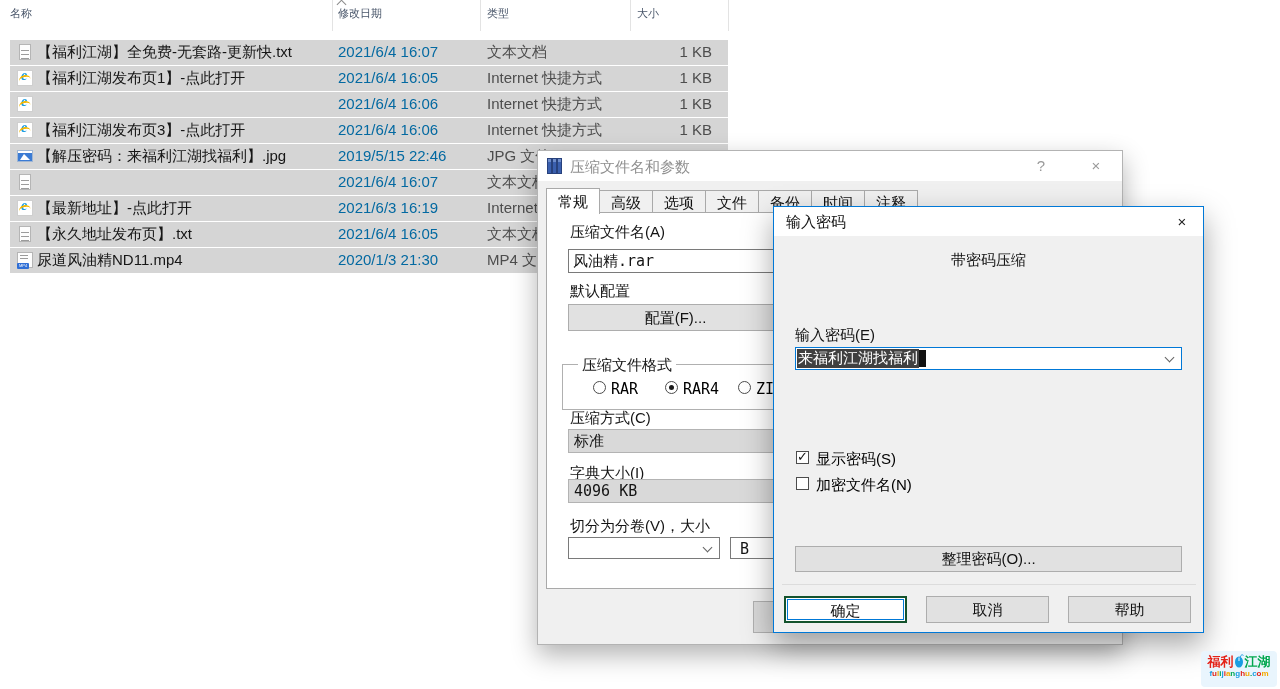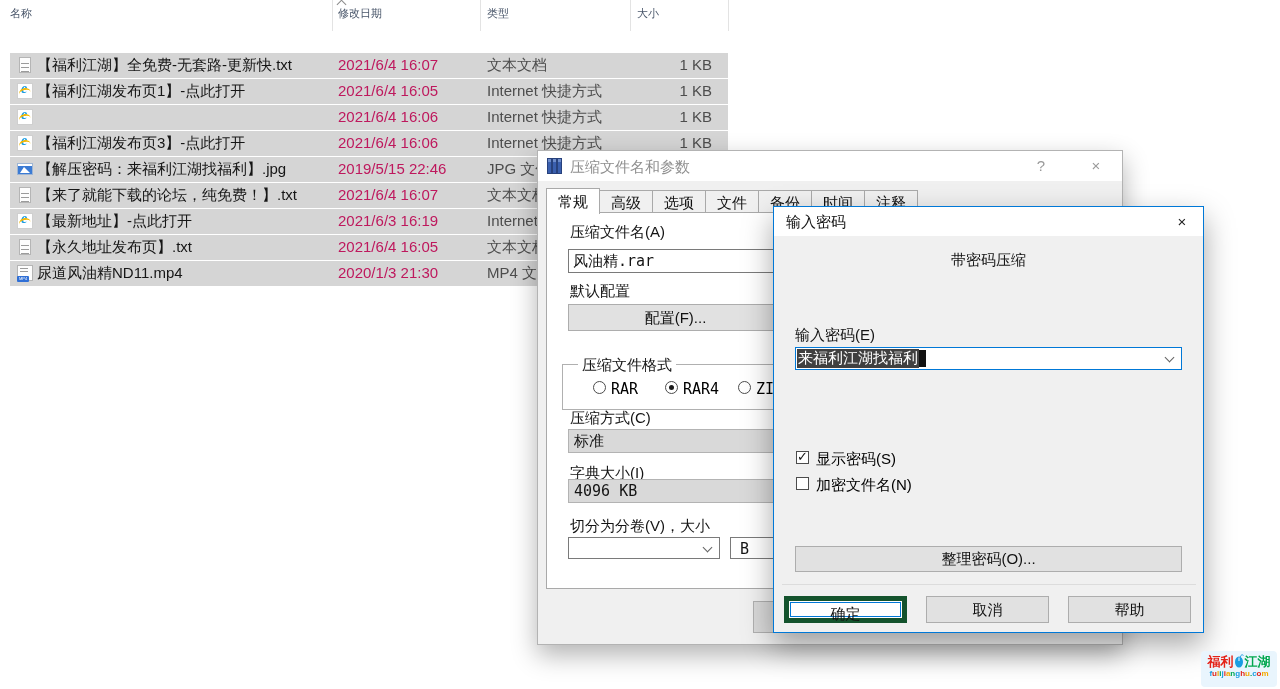--- a/index.html
+++ b/index.html
@@ -7,24 +7,24 @@
               font-family:"Liberation Sans", sans-serif; }
   #stage { position:relative; width:1280px; height:689px; }
 
   
   #explorer { position:absolute; left:0; top:0; width:740px; height:290px; }
   .col-sep { position:absolute; top:0; width:1px; height:31px; background:#e3e3e3; }
   .hdr-label { position:absolute; top:6px; font-size:11px; color:#49566a; white-space:nowrap; }
   .sort-caret { position:absolute; top:1px; width:7px; height:7px;
     border-left:1.5px solid #8a8a8a; border-top:1.5px solid #8a8a8a;
     transform:rotate(45deg); }
-  #rows { position:absolute; left:10px; top:53px; width:718px; }
+  #rows { position:absolute; left:10px; top:40px; width:718px; }
   .frow { position:relative; height:25px; margin-bottom:1px; background:#d5d5d5; }
   .fname { position:absolute; left:27px; top:3px; font-size:15px; color:#161616; white-space:nowrap; }
-  .fdate { position:absolute; left:328px; top:3px; font-size:15px; color:#be185d; white-space:nowrap; }
+  .fdate { position:absolute; left:328px; top:3px; font-size:15px; color:#0369a1; white-space:nowrap; }
   .ftype { position:absolute; left:477px; top:3px; font-size:15px; color:#4d4d4d; white-space:nowrap; }
   .fsize { position:absolute; left:560px; top:3px; width:142px; text-align:right; font-size:15px; color:#4d4d4d; }
   .ficon { position:absolute; left:7px; top:4px; width:16px; height:16px; }
   
   .ic-text { left:9px; width:12px; height:16px; background:#fdfdfd; border:1px solid #b5b5b5;
     background-image:repeating-linear-gradient(#fdfdfd 0 2px, #fdfdfd 2px 3px, #9b9b9b 3px 4px);
     background-size:8px 100%; background-position:1px 2px; background-repeat:no-repeat; }
   .ic-ie { background:#fff; border:1px solid #cfcfcf; }
   .ic-ie::before { content:"e"; position:absolute; left:3px; top:-3px; font:bold italic 14px "Liberation Serif",serif; color:#1b9de2; }
   .ic-ie::after { content:""; position:absolute; left:1px; top:4px; width:12px; height:8px;
@@ -87,21 +87,21 @@
     font-size:15px; line-height:19px; padding:0 1px; white-space:nowrap; }
   #pwd-caret { position:absolute; top:2px; width:7px; height:17px; background:#111; }
   #pwd-combo .chev { position:absolute; right:8px; top:6px; }
   .cb-row { position:absolute; left:22px; height:16px; }
   .cb { position:absolute; left:0; top:1px; width:13px; height:13px; border:1px solid #4c4c4c; background:#fff; }
   .cb.on::after { content:"\2713"; position:absolute; left:0px; top:-3px; font-size:13px; color:#111; }
   .cb-label { position:absolute; left:20px; top:0; font-size:15px; white-space:nowrap; }
   #organize-btn { position:absolute; left:21px; top:339px; width:387px; height:26px; line-height:24px; }
   #pwd-sep { position:absolute; left:8px; top:377px; width:414px; height:1px; background:#dcdcdc; }
   .dlg-btn { position:absolute; top:389px; width:123px; height:27px; line-height:25px; }
-  #ok-btn { left:10px; background:#fff; border:5px solid #14532d;
+  #ok-btn { left:10px; background:#fff; border:2px solid #14532d;
     box-shadow:inset 0 0 0 1px #fff, inset 0 0 0 2px #0078d7; }
   #cancel-btn { left:152px; }
   #help-btn { left:294px; }
 
   
   #logo { position:absolute; right:3px; bottom:2px; width:76px; height:36px;
     background:#e9f5fd; border-radius:4px; text-align:center; padding-top:3px; }
   #logo-line1 { font-size:13px; font-weight:bold; line-height:15px; white-space:nowrap; }
   #logo-fu { color:#e2231a; text-shadow:0 0 1px #fff; }
   #logo-jh { color:#00a650; text-shadow:0 0 1px #fff; }
@@ -158,21 +158,20 @@
     <div class="frow">
       <span class="ficon ic-image"></span>
       <span class="fname">【解压密码：来福利江湖找福利】.jpg</span>
       <span class="fdate">2019/5/15 22:46</span>
       <span class="ftype">JPG 文件</span>
       <span class="fsize"></span>
     </div>
 
     <div class="frow">
       <span class="ficon ic-text"></span>
-      <span class="fname">【来了就能下载的论坛，纯免费！】.txt</span>
       <span class="fdate">2021/6/4 16:07</span>
       <span class="ftype">文本文档</span>
       <span class="fsize"></span>
     </div>
 
     <div class="frow">
       <span class="ficon ic-ie"></span>
       <span class="fname">【最新地址】-点此打开</span>
       <span class="fdate">2021/6/3 16:19</span>
       <span class="ftype">Internet 快捷方式</span>

